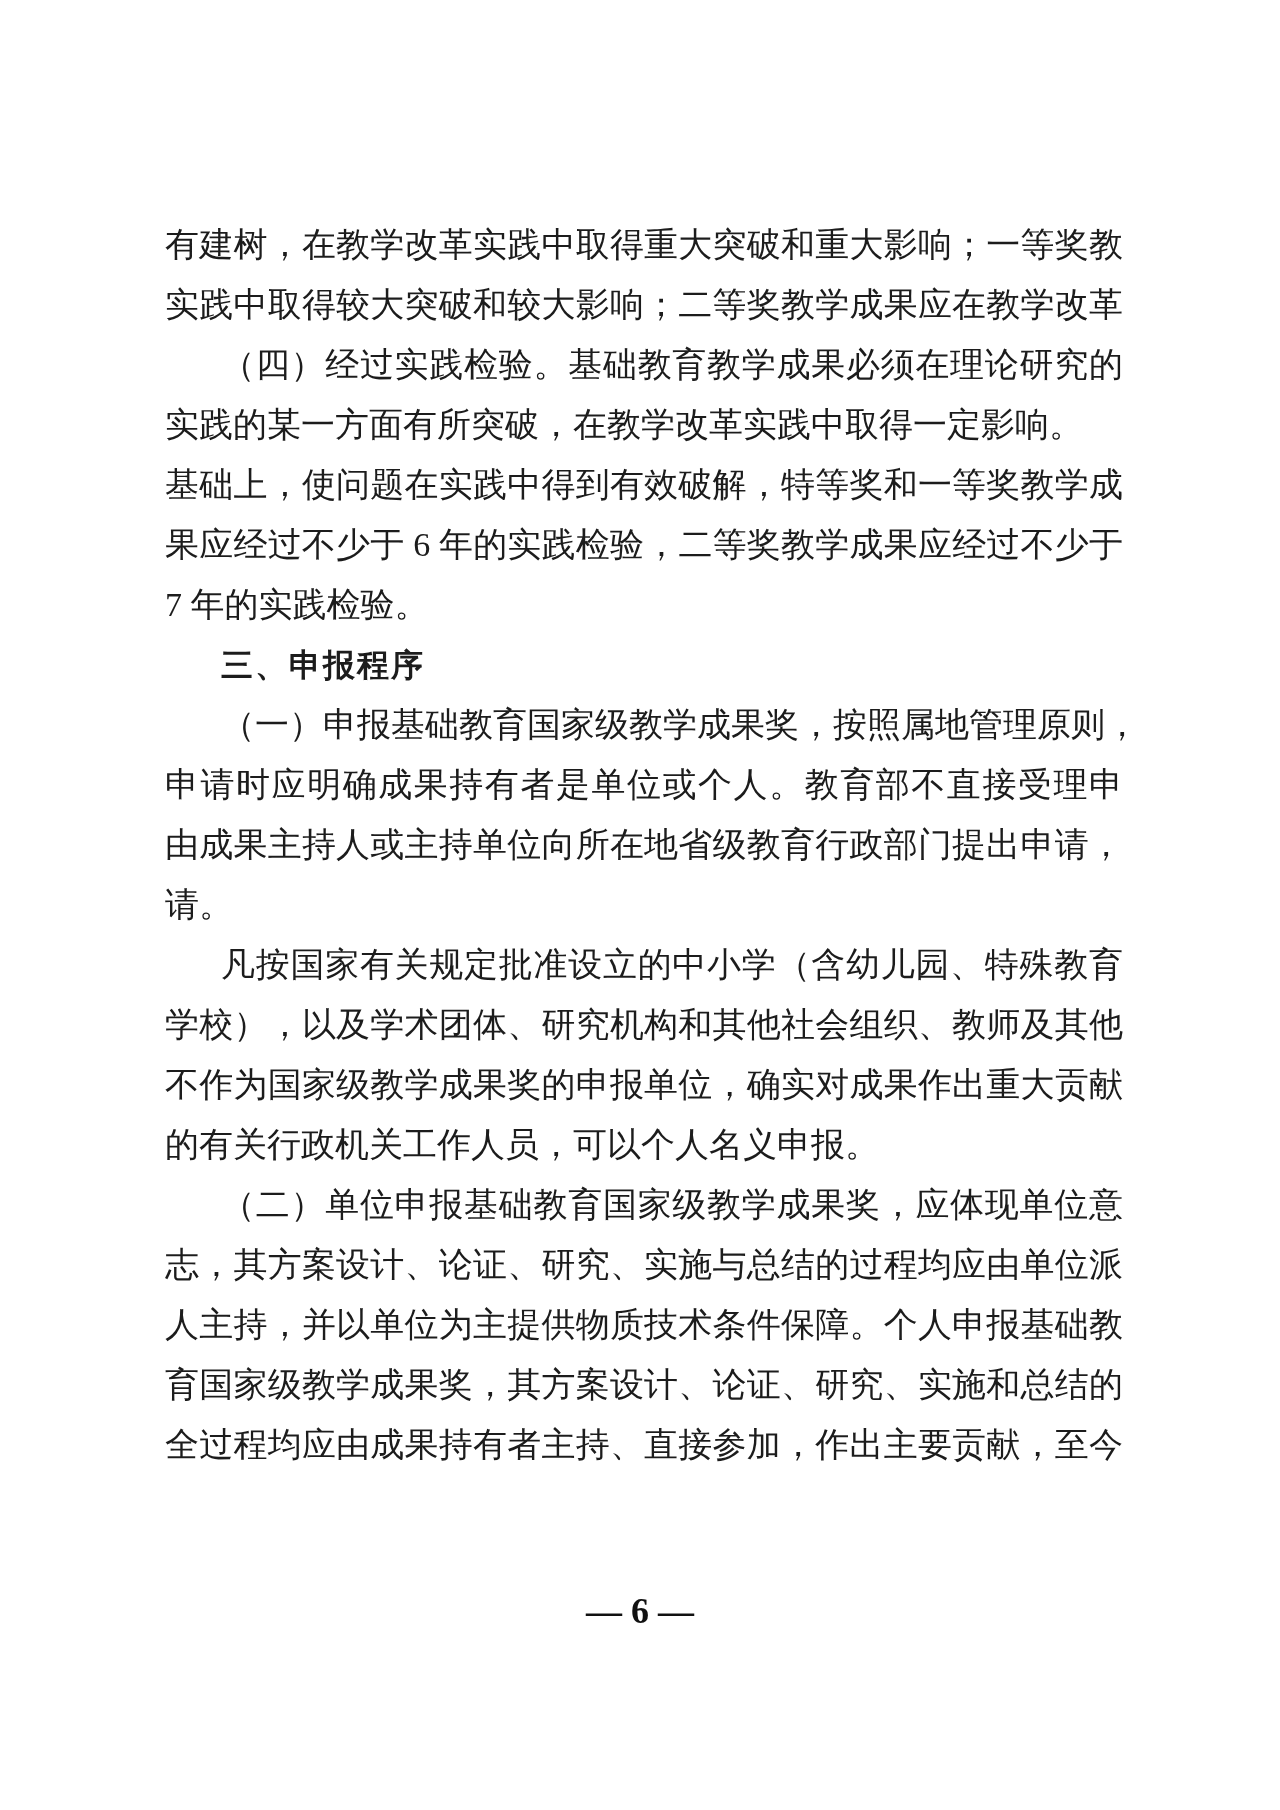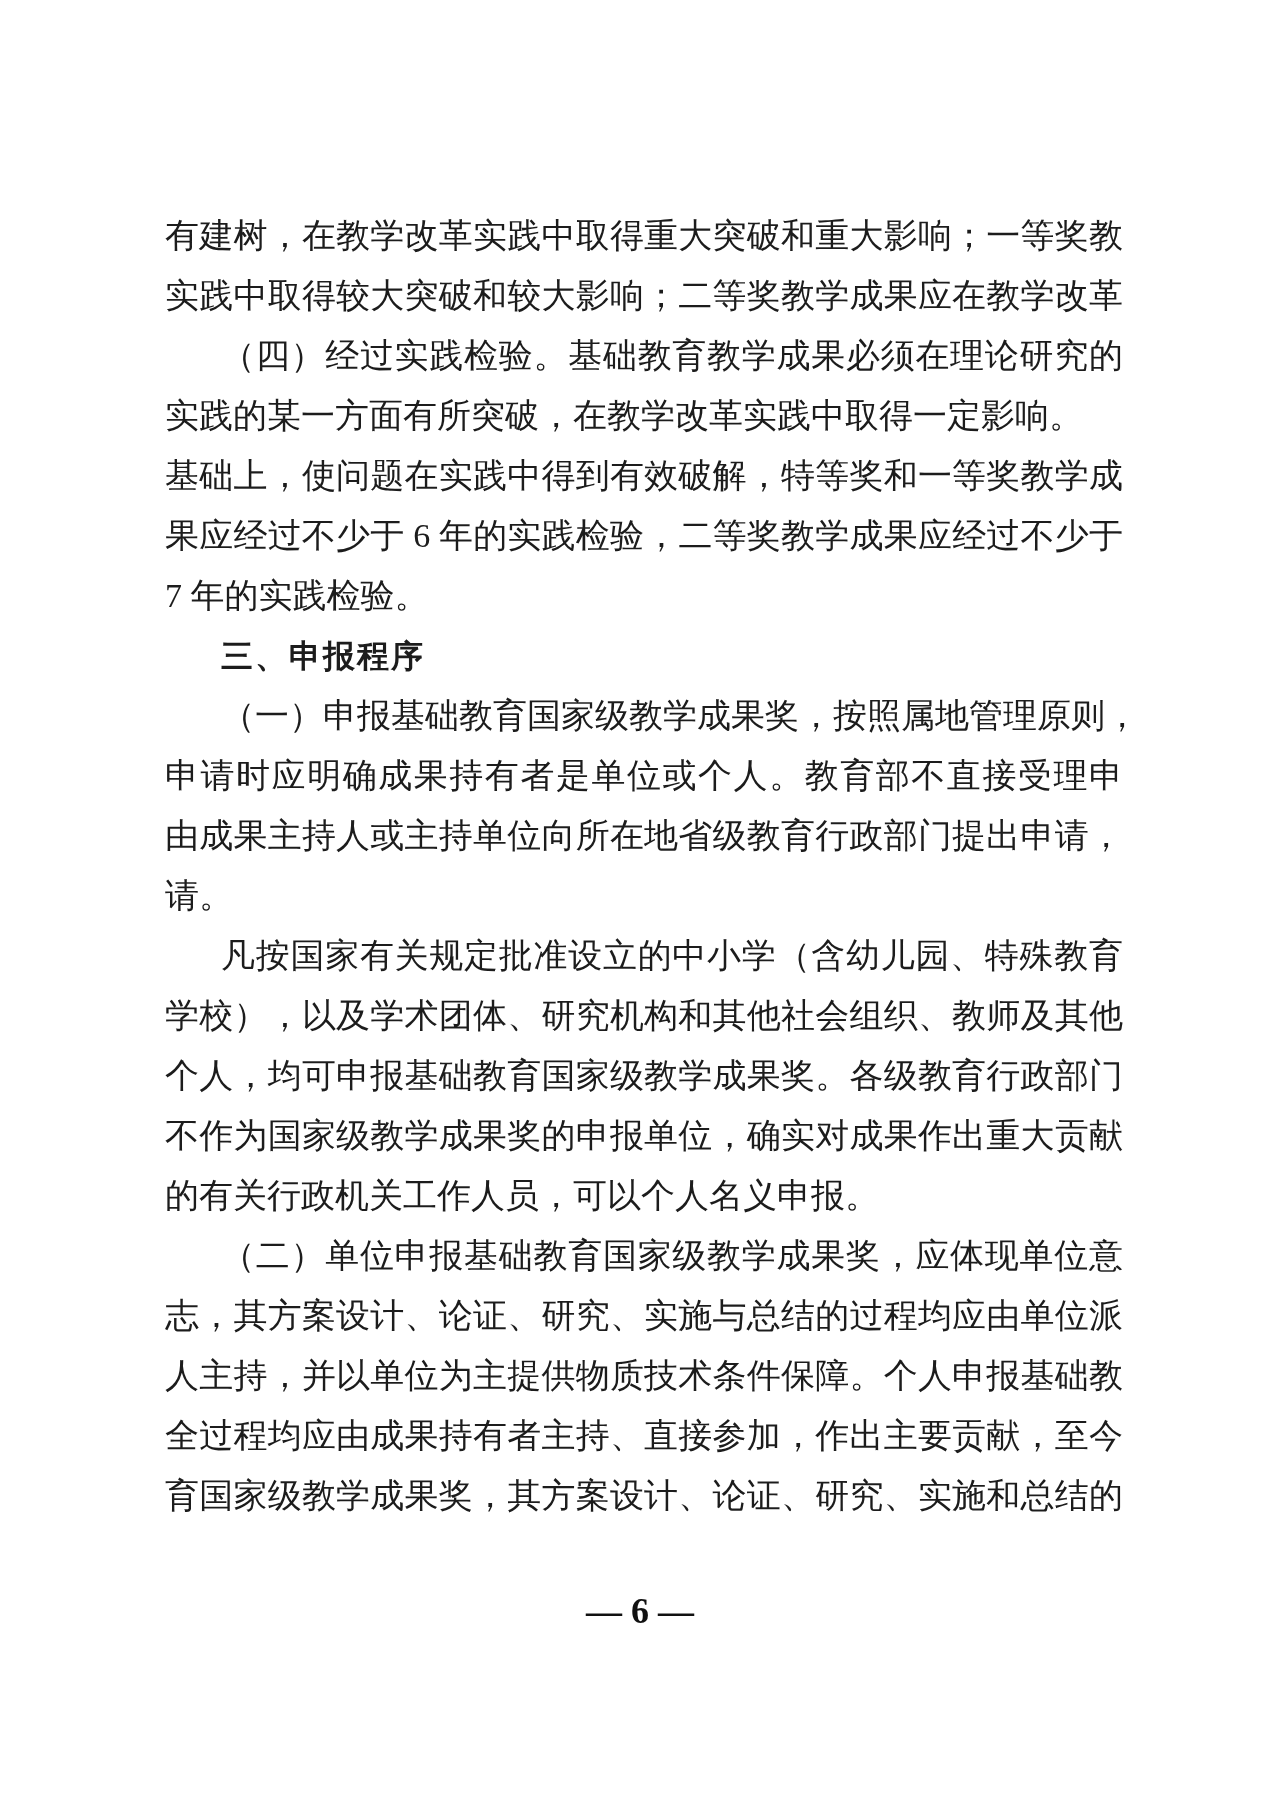--- a/index.html
+++ b/index.html
@@ -16,21 +16,21 @@
     overflow: hidden;
   }
   .page {
     position: absolute;
     inset: 0;
     background: #ffffff;
   }
   .content {
     position: absolute;
     left: 165px;
-    top: 206px;
+    top: 215px;
     width: 958px;
   }
   .line {
     height: 60px;
     line-height: 60px;
     font-size: 34px;
     white-space: nowrap;
     text-align: justify;
     text-justify: inter-ideograph;
     color: #1c1c1c;
@@ -81,26 +81,25 @@
 
     <div class="line heading ind">三、申报程序</div>
 
     <div class="line j ind">（一）申报基础教育国家级教学成果奖，按照属地管理原则，</div>
     <div class="line j">申请时应明确成果持有者是单位或个人。教育部不直接受理申</div>
     <div class="line j">由成果主持人或主持单位向所在地省级教育行政部门提出申请，</div>
     <div class="line end">请。</div>
 
     <div class="line j ind">凡按国家有关规定批准设立的中小学（含幼儿园、特殊教育</div>
     <div class="line j">学校），以及学术团体、研究机构和其他社会组织、教师及其他</div>
-    <div class="line j">个人，均可申报基础教育国家级教学成果奖。各级教育行政部门</div>
     <div class="line j">不作为国家级教学成果奖的申报单位，确实对成果作出重大贡献</div>
     <div class="line end">的有关行政机关工作人员，可以个人名义申报。</div>
 
     <div class="line j ind">（二）单位申报基础教育国家级教学成果奖，应体现单位意</div>
     <div class="line j">志，其方案设计、论证、研究、实施与总结的过程均应由单位派</div>
     <div class="line j">人主持，并以单位为主提供物质技术条件保障。个人申报基础教</div>
+    <div class="line j">育国家级教学成果奖，其方案设计、论证、研究、实施和总结的</div>
     <div class="line j">全过程均应由成果持有者主持、直接参加，作出主要贡献，至今</div>
-    <div class="line j">育国家级教学成果奖，其方案设计、论证、研究、实施和总结的</div>
 
   </div>
 
   <div class="footer">— 6 —</div>
 </div>
 
 </body></html>

